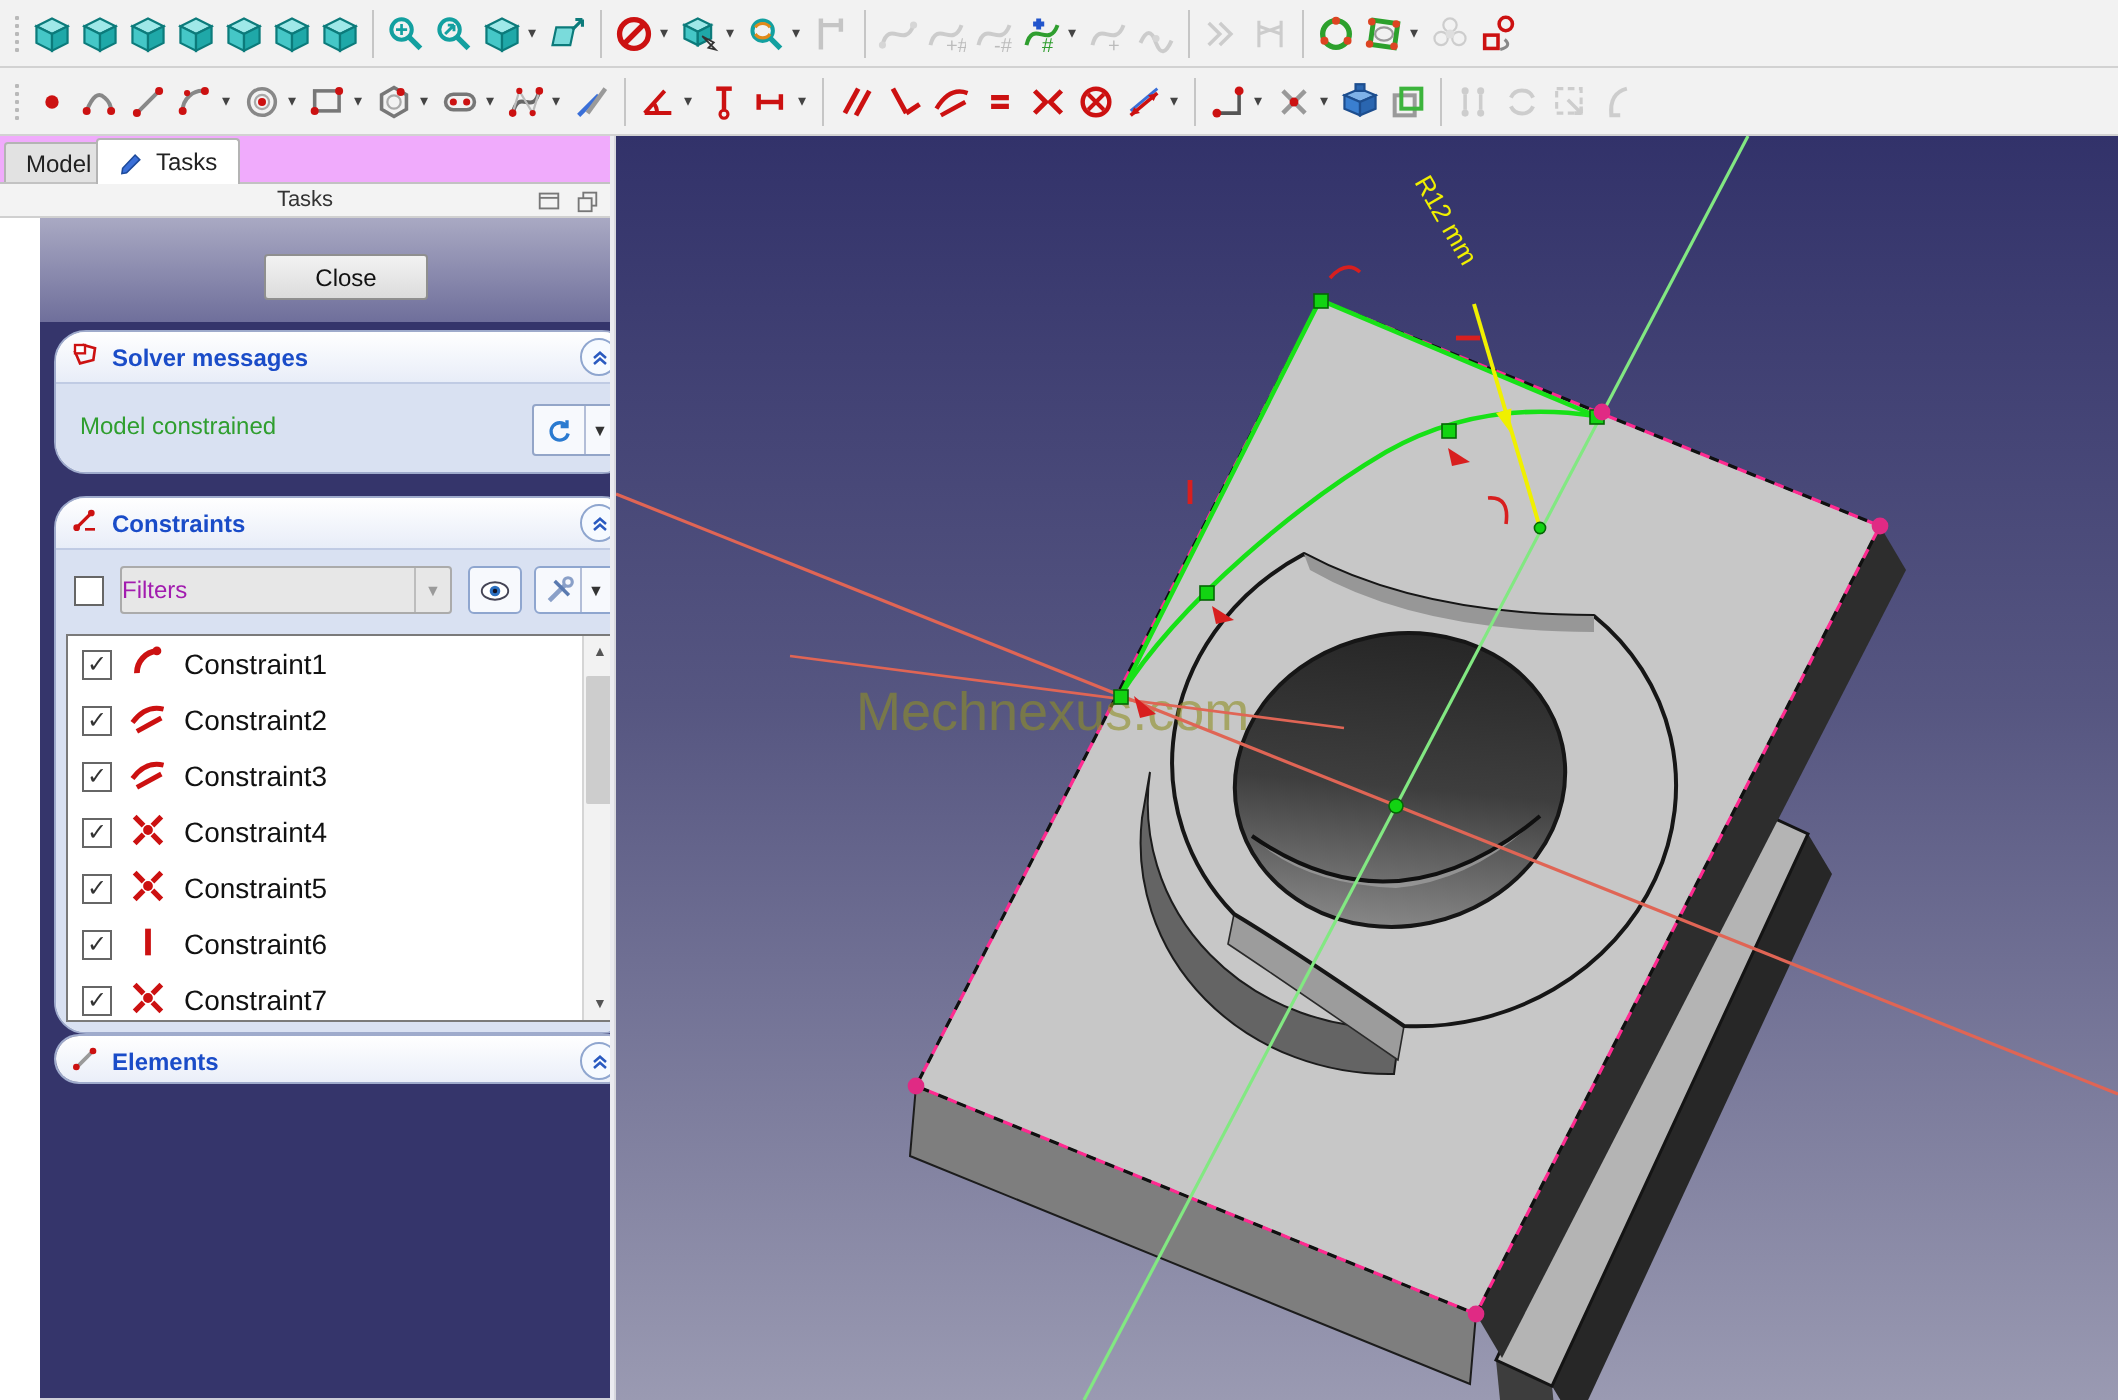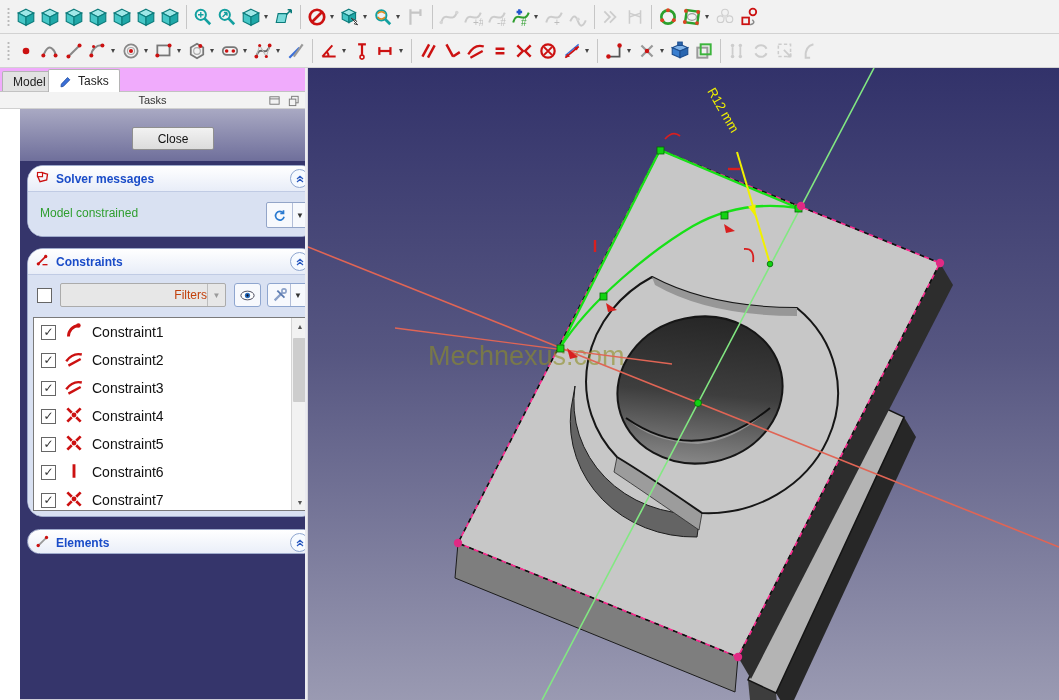--- a/index.html
+++ b/index.html
@@ -50,35 +50,35 @@
   .refresh-main{width:25px;display:flex;align-items:center;justify-content:center;}
   .refresh-dd{width:14px;border-left:1px solid #b3bed8;display:flex;align-items:center;justify-content:center;font-size:8px;color:#333;}
   #sect-constraints{top:139px;height:269px;}
   #sect-constraints .sect-b{height:243px;}
   .cb{width:15px;height:15px;background:#fff;border:1px solid #666;box-sizing:border-box;
       display:flex;align-items:center;justify-content:center;font-size:12px;color:#333;flex:none;cursor:default;}
   .filter-row .cb{position:absolute;left:9px;top:5px;}
   .filter-row{position:absolute;left:0;top:8px;width:100%;height:24px;}
   .combo{position:absolute;left:32px;top:0;width:166px;height:24px;background:#e7e7e7;border:1px solid #ababab;
          box-sizing:border-box;display:flex;align-items:center;border-radius:2px;}
-  .combo .ctext{flex:1;text-align:right;color:#c2410c;font-size:12px;}
+  .combo .ctext{flex:1;text-align:left;color:#a21caf;font-size:12px;}
   .combo .carr{width:17px;align-self:stretch;border-left:1px solid #bdbdbd;display:flex;align-items:center;justify-content:center;color:#9a9a9a;font-size:8px;}
   .sqbtn{position:absolute;top:0;height:24px;background:#f7f9fd;border:1px solid #8fa6cf;border-radius:3px;
          box-sizing:border-box;display:flex;align-items:center;justify-content:center;cursor:default;}
   #btn-eye{left:206px;width:27px;}
   #btn-settings{left:239px;width:43px;}
   #btn-settings .sdd{font-size:8px;color:#333;margin-left:2px;border-left:1px solid #b3bed8;align-self:stretch;display:flex;align-items:center;padding:0 3px;}
   .clist{position:absolute;left:5px;top:42px;width:276px;height:194px;background:#fff;border:1px solid #7a7a7a;
          box-sizing:border-box;overflow:hidden;}
   .crow{height:28px;display:flex;align-items:center;padding-left:7px;gap:8px;}
   .crow .clabel{font-size:14px;color:#111;}
   .scroll{position:absolute;right:0;top:0;width:17px;height:100%;background:#f2f2f2;border-left:1px solid #d5d5d5;box-sizing:border-box;}
   .sarr{position:absolute;left:0;width:100%;height:16px;display:flex;align-items:center;justify-content:center;font-size:7px;color:#555;}
   .sthumb{position:absolute;left:1px;width:13px;top:20px;height:64px;background:#cdcdcd;border-radius:1px;}
-  #sect-elements{top:420px;height:25px;}
+  #sect-elements{top:408px;height:25px;}
   
   #viewport{position:absolute;left:308px;top:68px;width:751px;height:632px;}
 </style>
 </head>
 <body>
 
 <div class="toolbar" id="toolbar-view">
     <div class="grip"></div>
     <div class="tbtn">
       <span>

